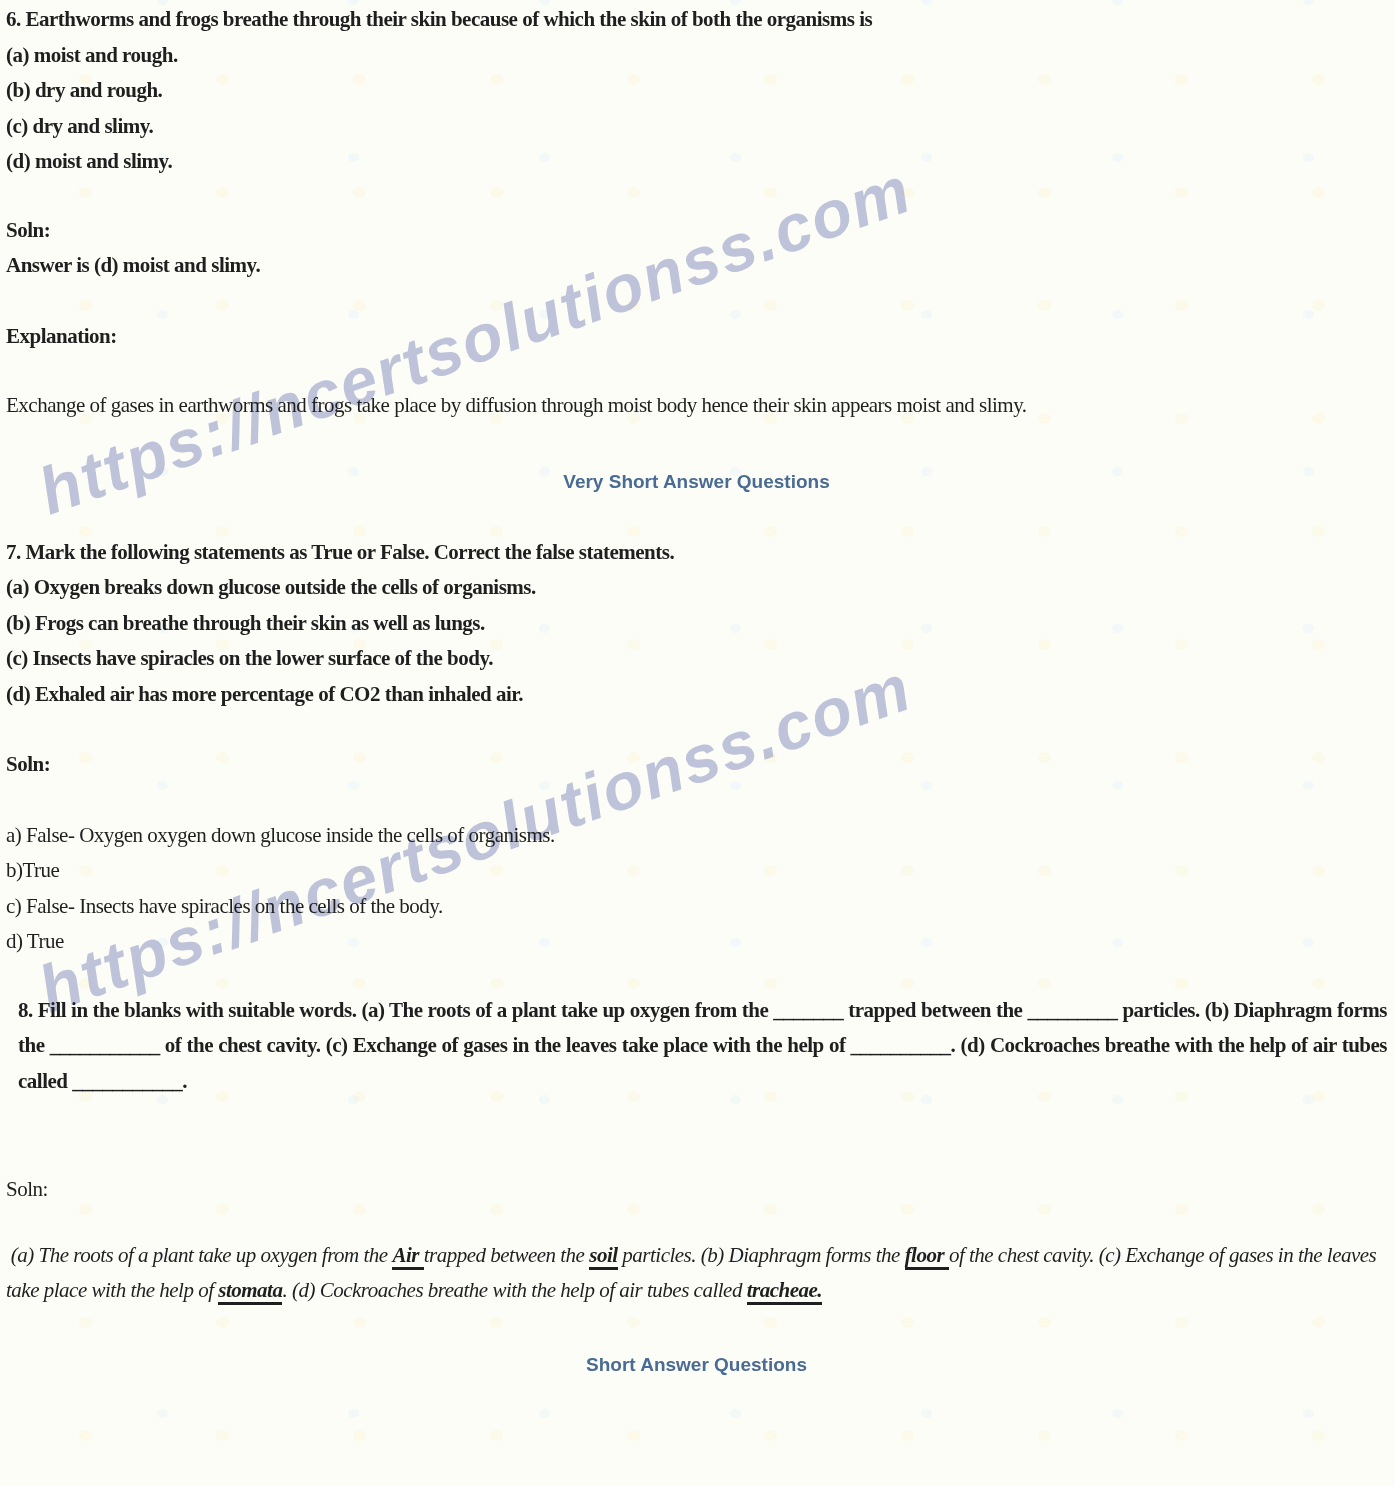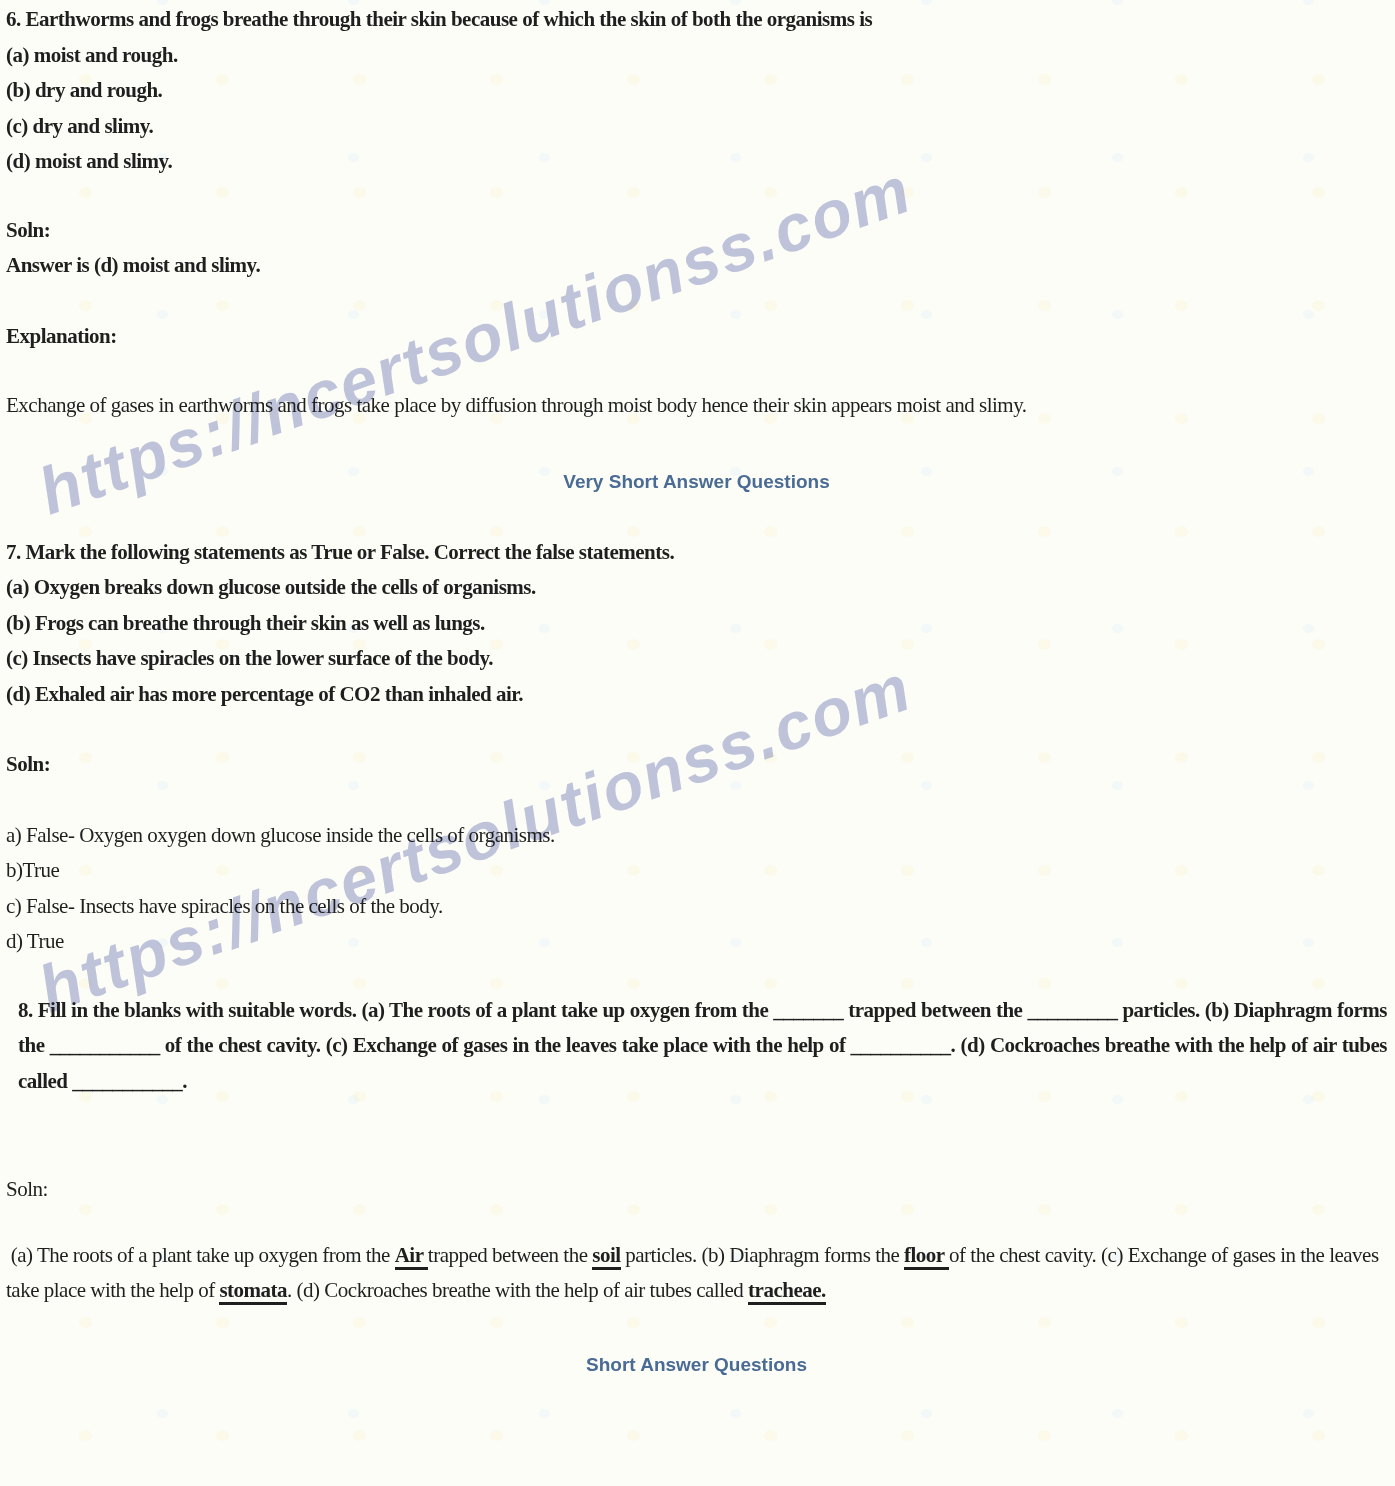--- a/index.html
+++ b/index.html
@@ -68,21 +68,21 @@
   .g-q6      { margin-top: 0; }
   .g-q6soln  { margin-top: 33px; }
   .g-expl-l  { margin-top: 35px; }
   .g-expl    { margin-top: 34px; }
   .g-h1      { margin-top: 39px; }
   .g-q7      { margin-top: 34px; }
   .g-q7soln  { margin-top: 35px; }
   .g-q7ans   { margin-top: 35px; }
   .g-q8      { margin-top: 33px; margin-left: 12px; }
   .g-q8soln  { margin-top: 73px; }
-  .g-q8sol   { margin-top: 30px; }
+  .g-q8sol   { margin-top: 30px; font-style: italic; }
   .g-h2      { margin-top: 37px; }
 </style>
 </head>
 <body>
 
 <div class="page">
 
   <div class="watermark wm1">https://ncertsolutionss.com</div>
   <div class="watermark wm2">https://ncertsolutionss.com</div>
 

